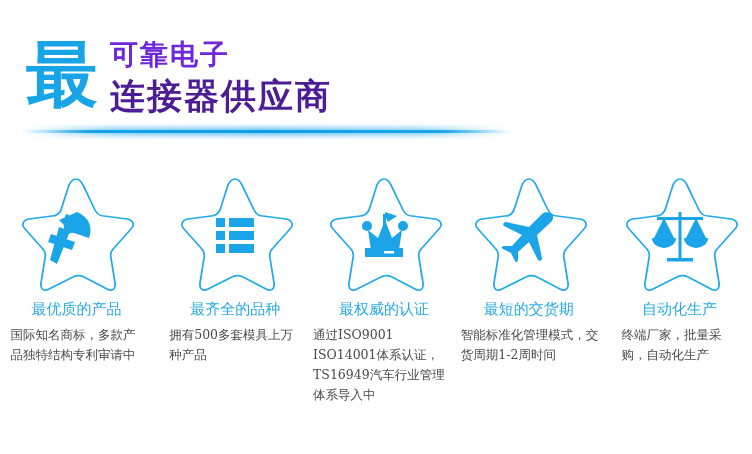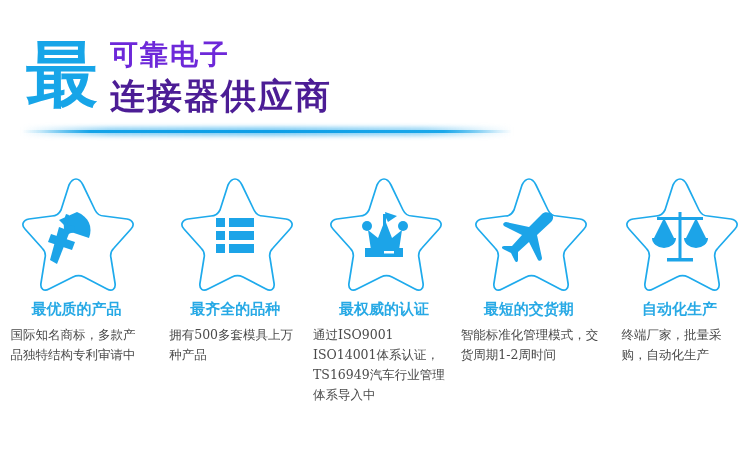--- a/index.html
+++ b/index.html
@@ -142,21 +142,21 @@
   .star-wrap svg {
     display: block;
     width: 126px;
     height: 122px;
   }
 
   .feature-title {
     margin-top: 6px;
     font-size: 15px;
     line-height: 19px;
-    font-weight: bold;
+    font-weight: normal;
     color: #27a9e5;
     text-align: center;
     white-space: nowrap;
     font-family: "DejaVu Sans", "Liberation Sans", sans-serif;
   }
 
   .feature-desc {
     margin-top: 6px;
     font-size: 12.5px;
     line-height: 20px;

